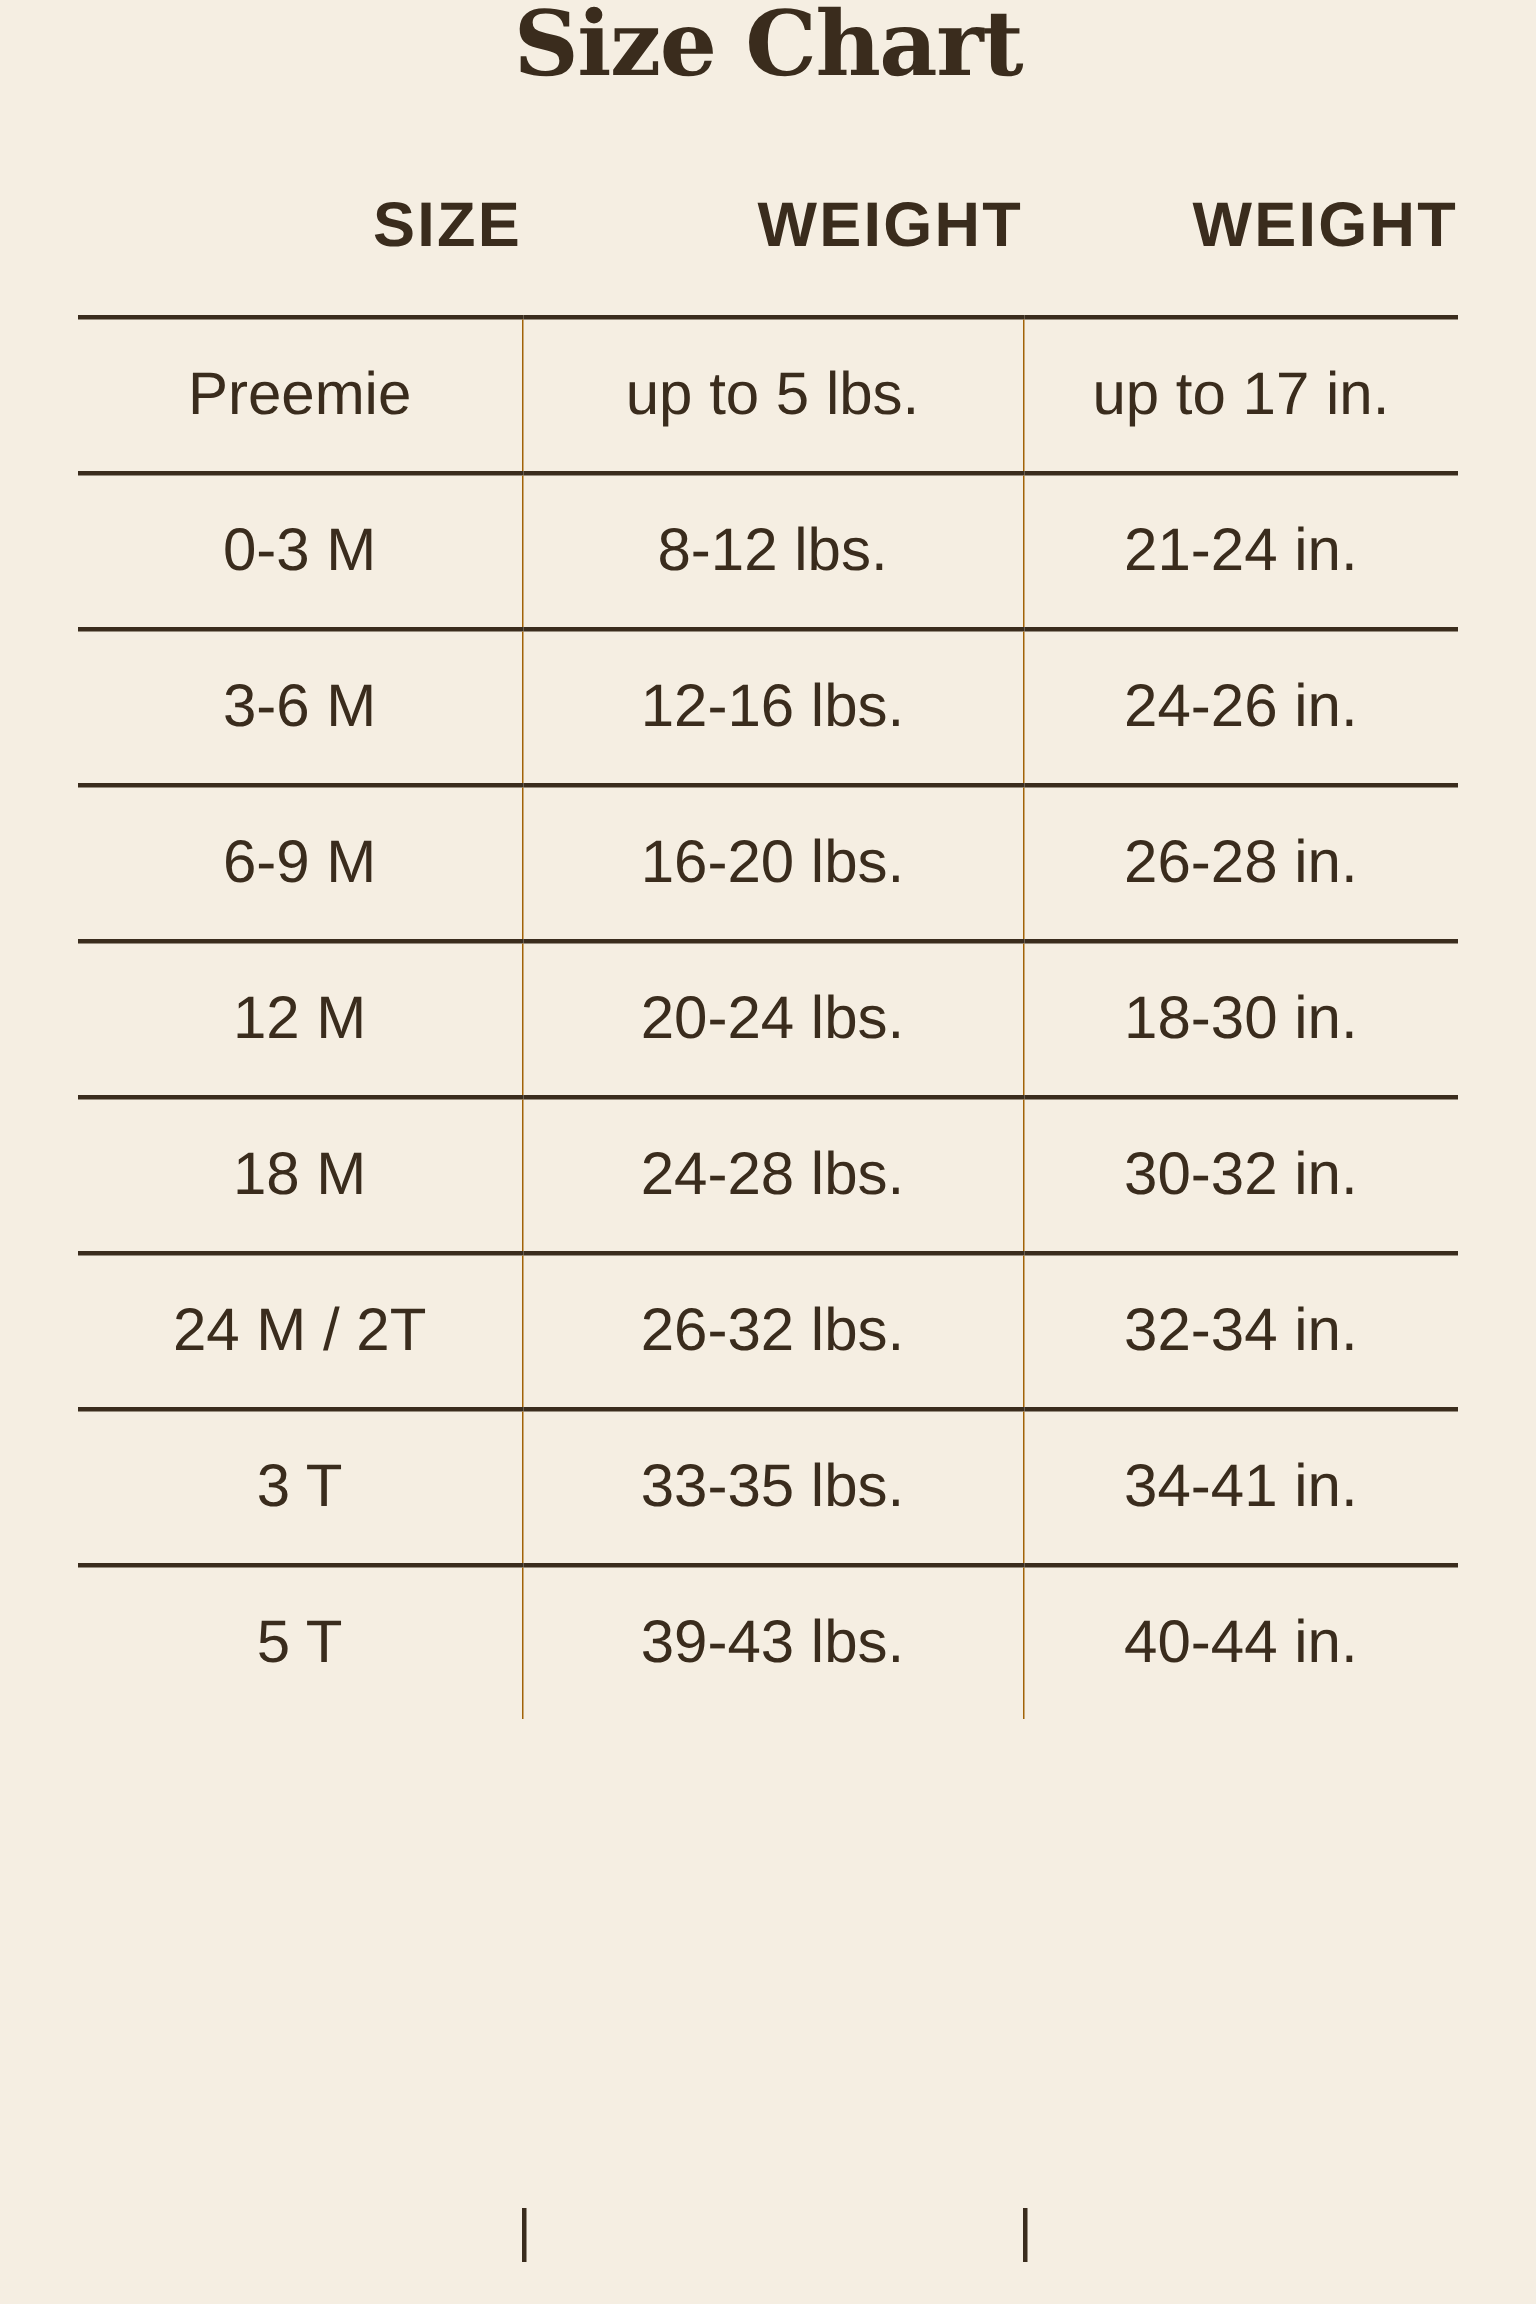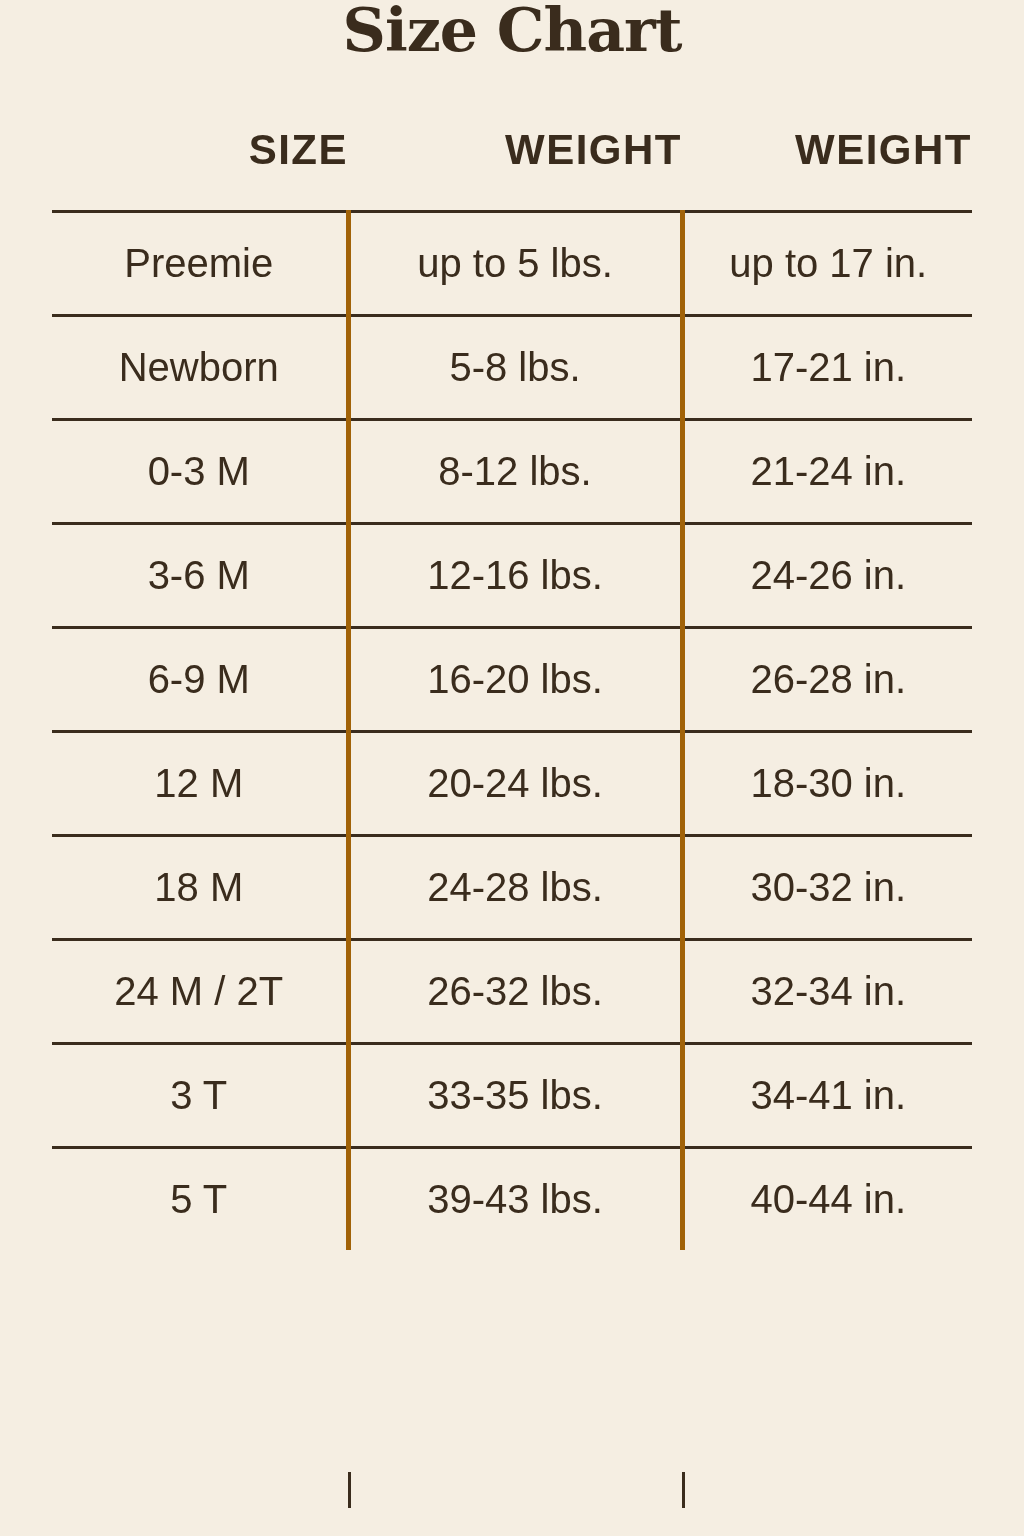--- a/index.html
+++ b/index.html
@@ -57,21 +57,21 @@
   thead th.h1 { padding-left: 0; }
 
   tbody td {
     font-family: "Liberation Sans", sans-serif;
     font-weight: 400;
     font-size: 40px;
     color: #3a2c1d;
     text-align: center;
     height: 101px;
     border-top: 3px solid #3a2c1d;
-    border-right: 5px solid #a16207;
+    border-right: 1px solid #a16207;
     padding: 0;
     white-space: nowrap;
   }
   tbody tr td:last-child {
     border-right: none;
   }
   tbody tr:last-child td {
     border-bottom: none;
   }
   
@@ -99,25 +99,20 @@
         <th class="h1">SIZE</th>
         <th class="h2">WEIGHT</th>
         <th class="h3">WEIGHT</th>
       </tr>
     </thead>
     <tbody>
       <tr>
         <td>Preemie</td>
         <td>up to 5 lbs.</td>
         <td>up to 17 in.</td>
-      </tr>
-      <tr>
-        <td>Newborn</td>
-        <td>5-8 lbs.</td>
-        <td>17-21 in.</td>
       </tr>
       <tr>
         <td>0-3 M</td>
         <td>8-12 lbs.</td>
         <td>21-24 in.</td>
       </tr>
       <tr>
         <td>3-6 M</td>
         <td>12-16 lbs.</td>
         <td>24-26 in.</td>

